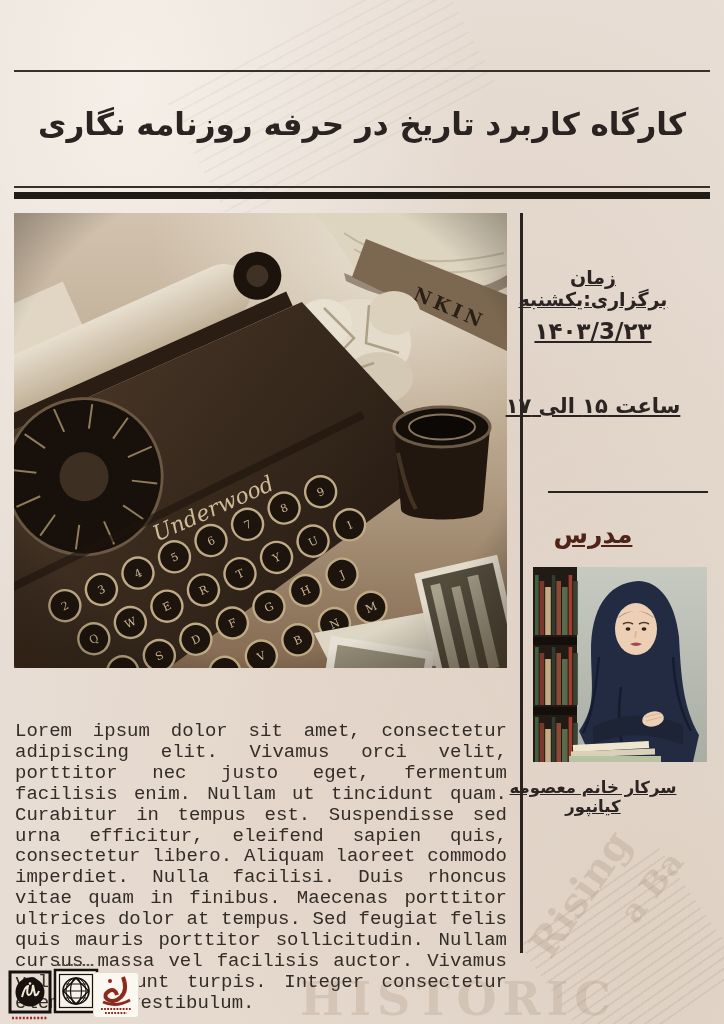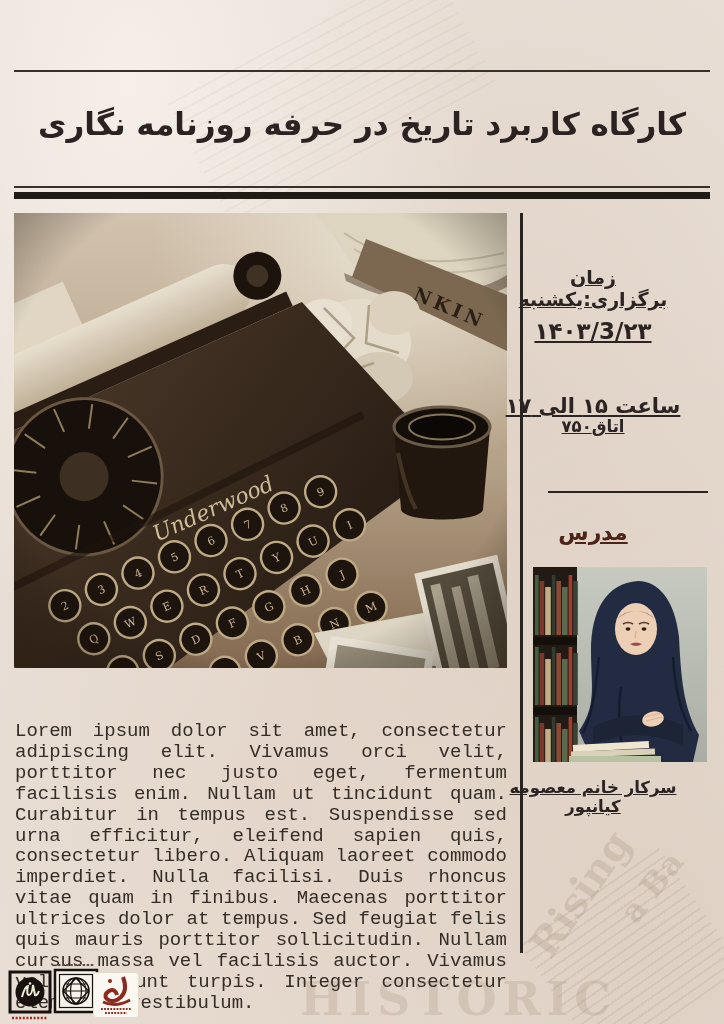--- a/index.html
+++ b/index.html
@@ -32,21 +32,21 @@
   .divider-v{left:520px;top:213px;width:3px;height:740px;background:#2a2420;}
   
   .title{left:0;right:0;top:96px;text-align:center;direction:rtl;font-weight:bold;
     font-size:31px;line-height:56px;color:#2a2321;white-space:nowrap;}
   
   .rcol{left:503px;width:180px;text-align:center;direction:rtl;color:#2b2422;font-weight:bold;text-decoration:underline;}
   .schedule{top:266px;font-size:19px;}
   .date{top:318px;font-size:23px;}
   .time{top:370px;font-size:21px;margin-top:24px;}
   .room{top:416px;font-size:16.5px;line-height:21px;}
-  .inst-heading{top:520px;font-size:22px;color:#4f2418;}
+  .inst-heading{top:520px;font-size:25px;color:#4f2418;}
   .inst-name{top:778px;font-size:16.5px;}
   .inst-role{top:820px;font-size:16.5px;}
   
   .photo-typewriter{left:14px;top:213px;width:493px;height:455px;}
   .photo-instructor{left:533px;top:567px;width:174px;height:195px;}
   
   .body-text{left:15px;top:721px;width:492px;font-family:Liberation Mono, monospace;
     font-size:19px;line-height:20.9px;text-align:justify;color:#342d27;}
   
   .logo{position:absolute;}
@@ -228,21 +228,20 @@
           <rect x="382" y="485" width="13" height="17" fill="#3b362c"></rect>
       </g>
       <rect width="493" height="455" fill="#6b4a2e" opacity=".08"></rect>
       <rect width="493" height="455" fill="url(#vg)"></rect>
     </svg>
 
     <div class="abs rcol schedule" dir="rtl">زمان برگزاری:یکشنبه</div>
     <div class="abs rcol date" dir="rtl">۱۴۰۳/3/۲۳</div>
     <div class="abs rcol time" dir="rtl">ساعت ۱۵ الی ۱۷</div>
     <div class="abs rcol room" dir="rtl">
-      <div>اتاق۷۵۰</div>
     </div>
     <div class="abs rule rule-right"></div>
     <div class="abs rcol inst-heading" dir="rtl">مدرس</div>
 
     <svg class="abs photo-instructor" viewBox="0 0 174 195">
       <defs>
         <linearGradient id="wall" x1="0" y1="0" x2="0" y2="1">
           <stop offset="0" stop-color="#c6cac1"></stop>
             <stop offset="1" stop-color="#a9ada3"></stop>
         </linearGradient>

